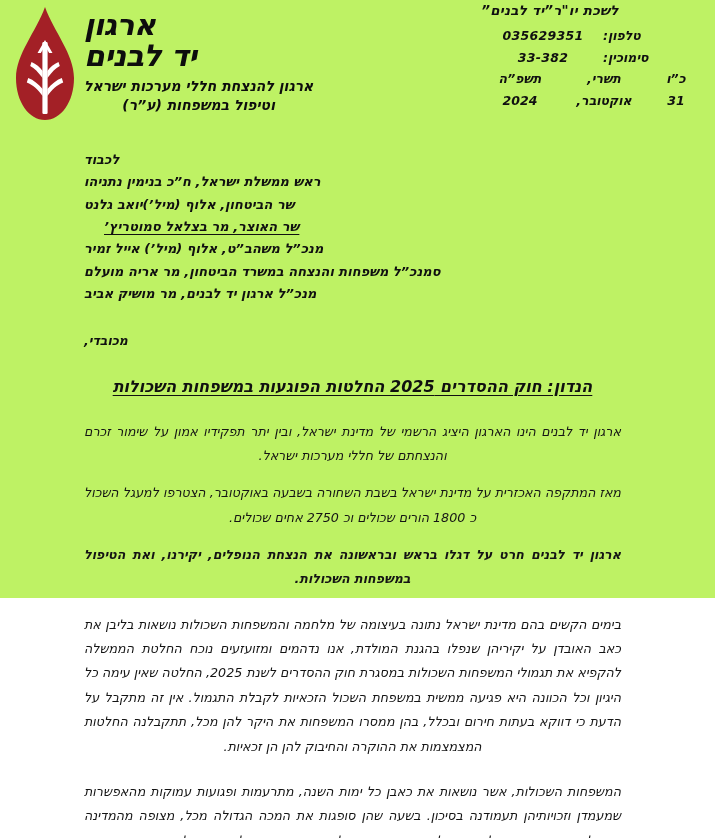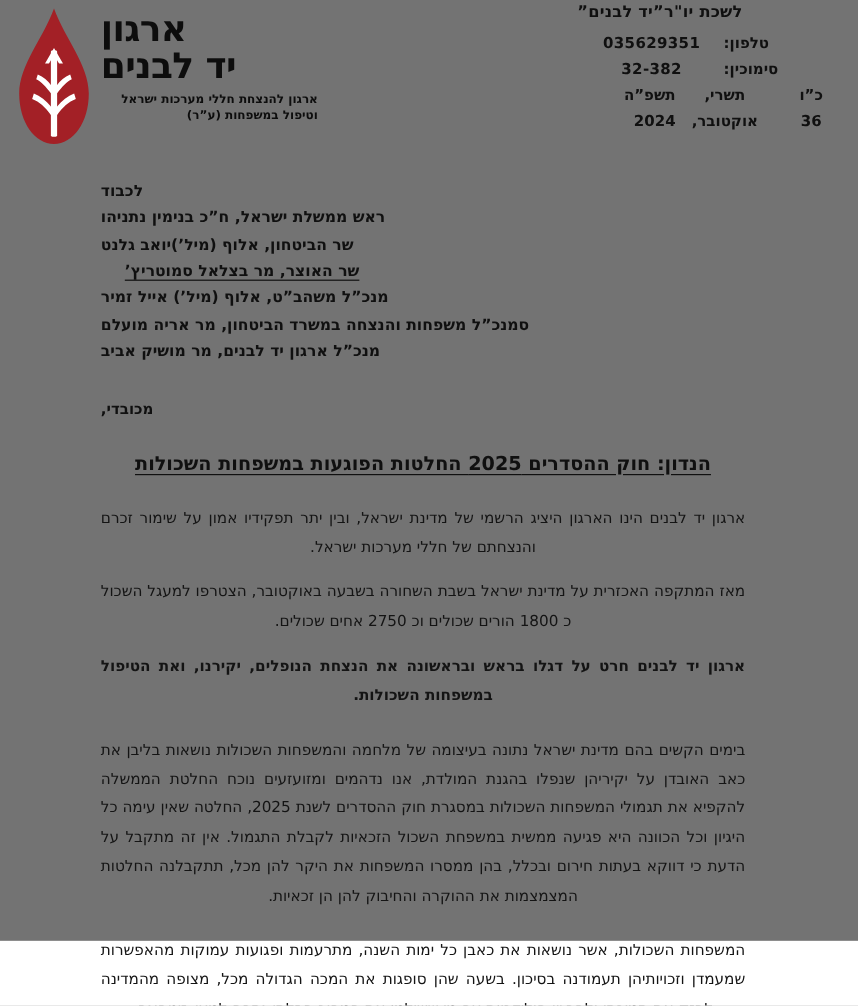--- a/index.html
+++ b/index.html
@@ -13,22 +13,23 @@
     height: 838px;
     overflow: hidden;
     font-family: "DejaVu Sans", "Liberation Sans", sans-serif;
     color: #101010;
     direction: rtl;
   }
 
   .page {
     position: relative;
     width: 715px;
-    height: 784px;
-    background: #737373;
+    height: 598px;
+    background: #bef264;
+    font-style: italic;
   }
 
   
   .letterhead {
     position: relative;
     height: 132px;
   }
 
   
   .meta-block {
@@ -79,21 +80,21 @@
     display: flex;
     flex-direction: row;
     align-items: baseline;
     font-size: 12.5px;
     font-weight: bold;
     line-height: 1.72;
     white-space: nowrap;
   }
   .date-c1 { width: 62px; text-align: center; }
   .date-c2 { width: 82px; text-align: center; }
-  .date-c3 { width: 86px; text-align: right; }
+  .date-c3 { width: 86px; text-align: center; }
 
   
   .logo-block {
     position: absolute;
     top: 6px;
     left: 14px;
     width: 278px;
     height: 120px;
     display: flex;
     flex-direction: row;
@@ -110,27 +111,26 @@
     font-size: 30px;
     font-weight: bold;
     line-height: 1.02;
     letter-spacing: -0.5px;
     color: #0d0d0d;
     text-align: left;
     white-space: nowrap;
   }
   .logo-sub {
     margin-top: 6px;
-    font-size: 10px;
+    font-size: 14px;
     font-weight: bold;
     line-height: 1.32;
     color: #0d0d0d;
-    text-align: right;
-    white-space: nowrap;
-    margin-left: 17px;
+    text-align: center;
+    white-space: nowrap;
   }
   .logo-mark {
     width: 62px;
     height: 116px;
     flex: 0 0 62px;
     margin-right: 2px;
   }
 
   
   .letter-body {
@@ -226,29 +226,29 @@
         <span>לשכת יו"ר</span><span class="org-quote">”יד לבנים”</span>
       </div>
 
       <div class="meta-rows">
         <div class="meta-row">
           <span class="meta-label">טלפון:</span>
           <span class="meta-value">035629351</span>
         </div>
         <div class="meta-row">
           <span class="meta-label">סימוכין:</span>
-          <span class="meta-value">32-382</span>
+          <span class="meta-value">33-382</span>
         </div>
         <div class="date-row">
           <span class="date-c1">כ”ו</span>
           <span class="date-c2">תשרי,</span>
           <span class="date-c3">תשפ”ה</span>
         </div>
         <div class="date-row">
-          <span class="date-c1">36</span>
+          <span class="date-c1">31</span>
           <span class="date-c2">אוקטובר,</span>
           <span class="date-c3">2024</span>
         </div>
       </div>
     </div>
   </div>
 
   <div class="letter-body">
 
     <div class="salutation">לכבוד</div>

